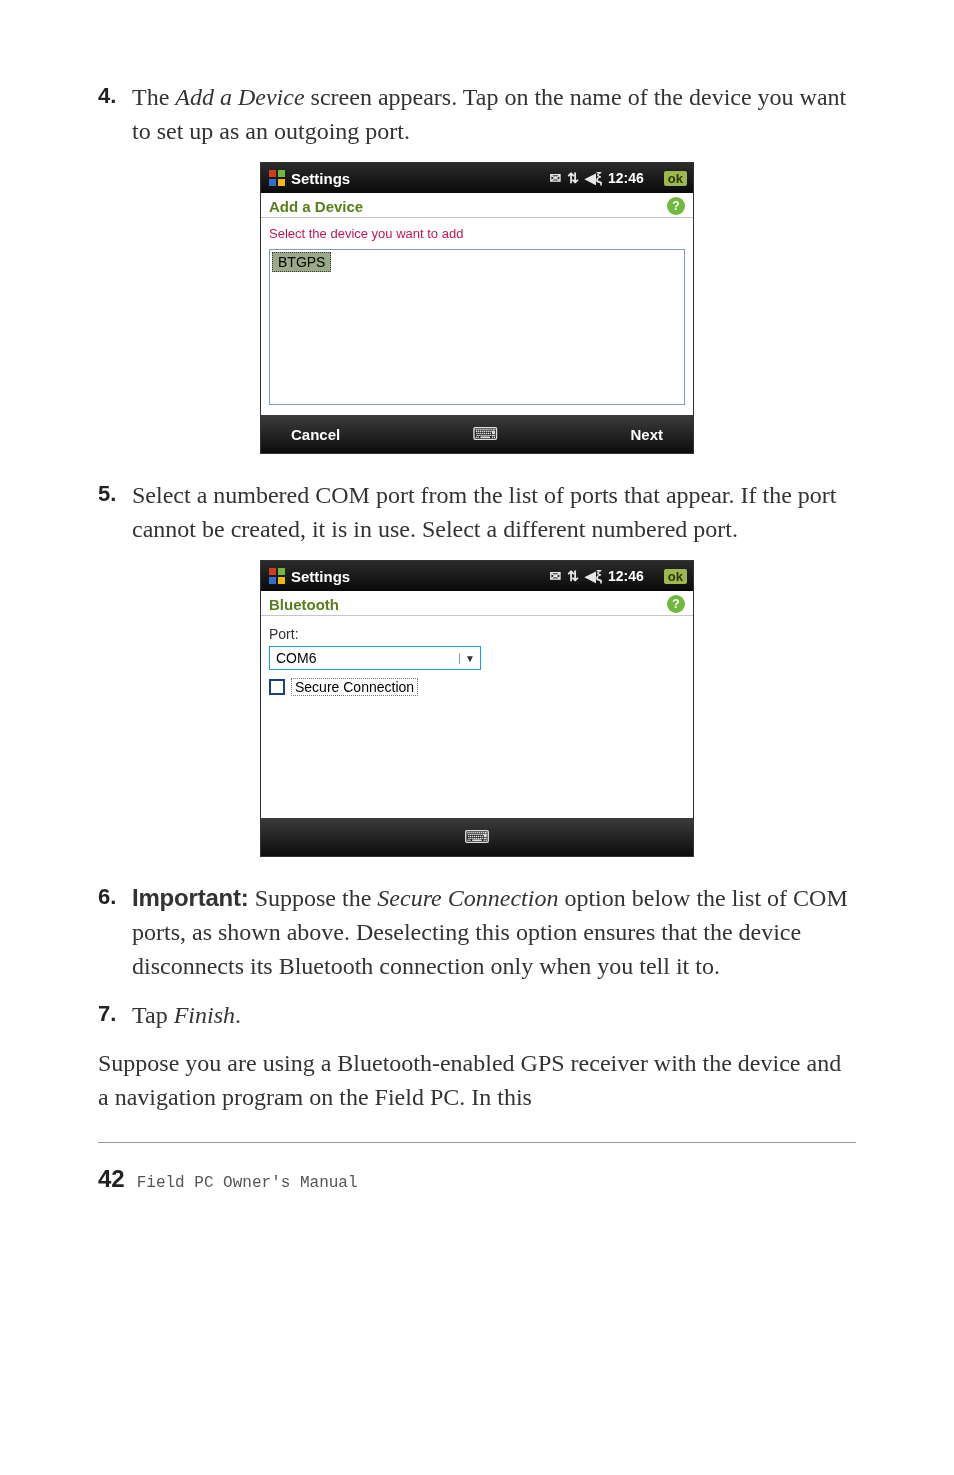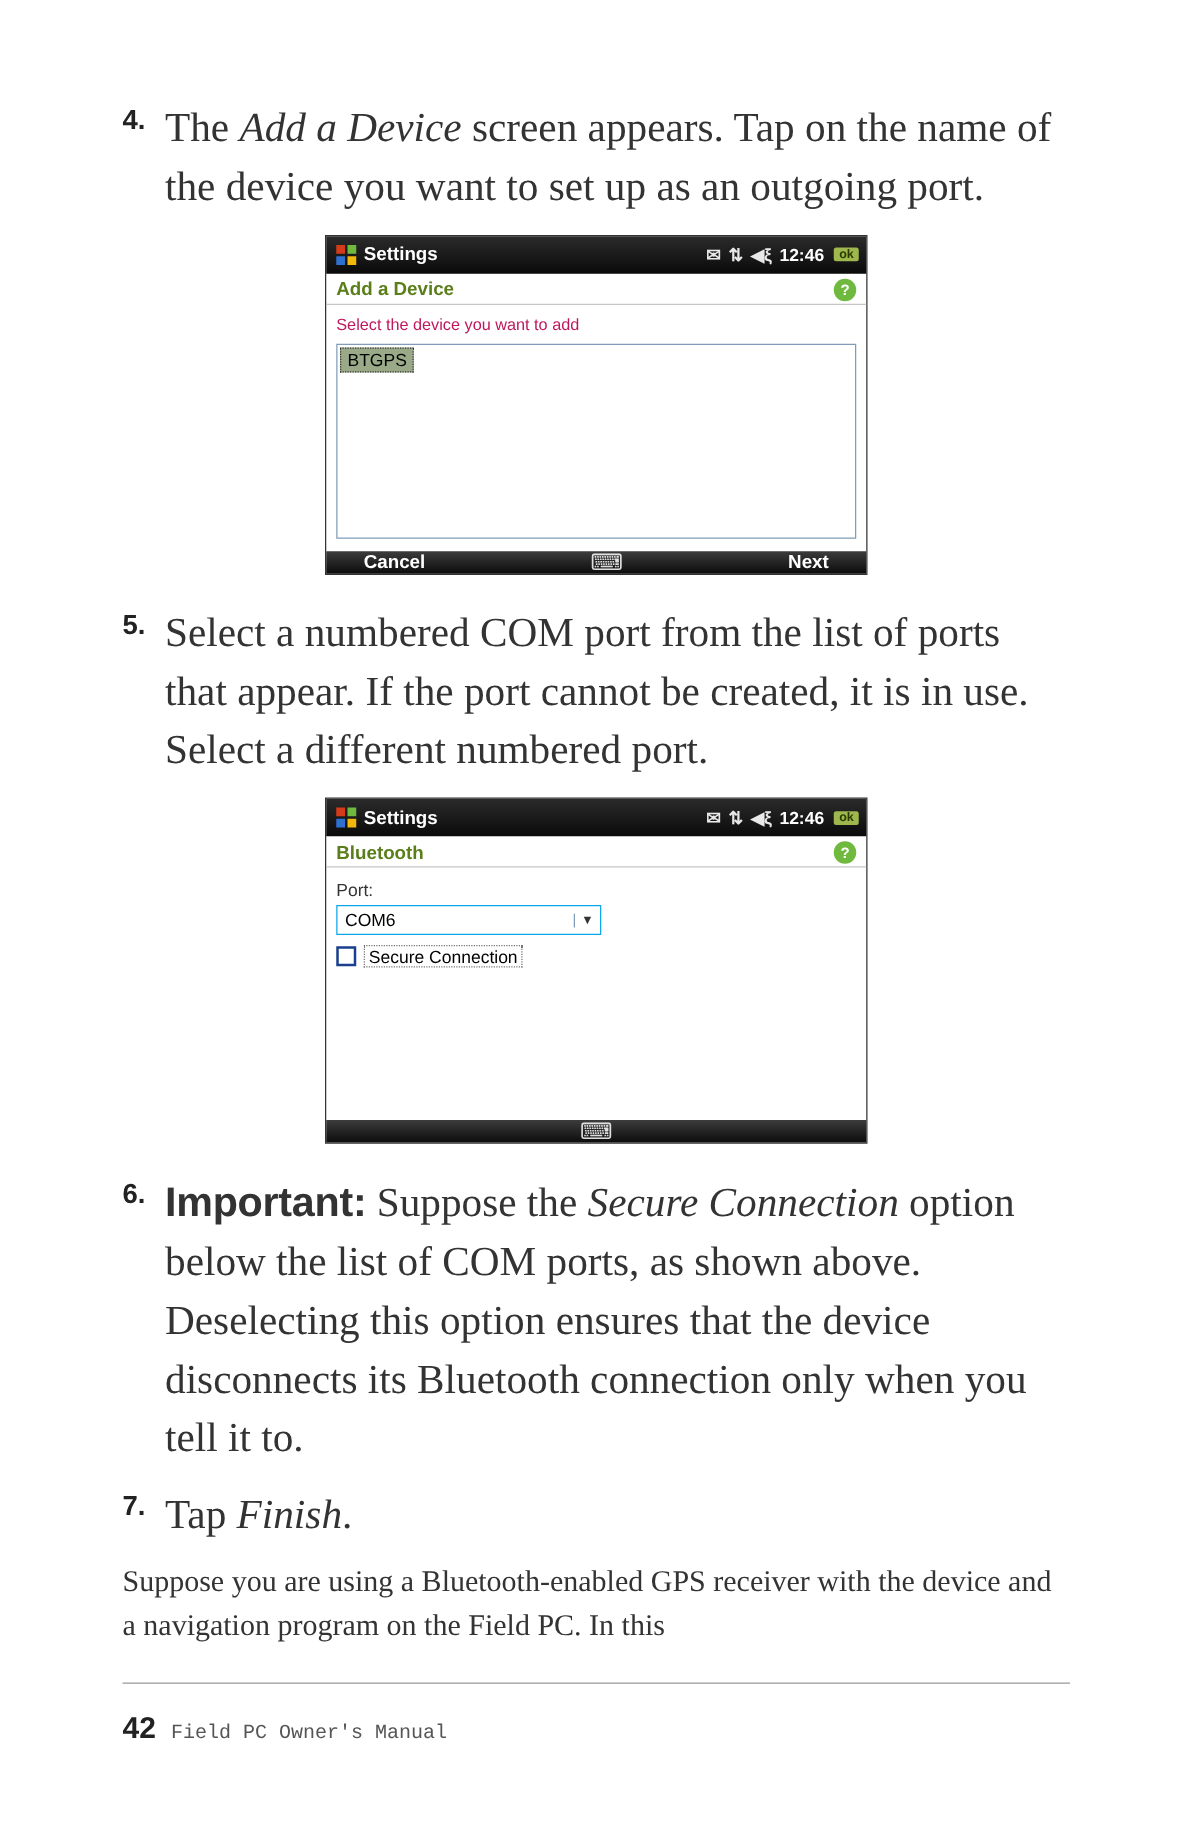--- a/index.html
+++ b/index.html
@@ -27,21 +27,21 @@
   }
   ol.main > li > .num {
     font-family: "Segoe UI", Arial, sans-serif;
     font-weight: 700;
     font-size: 22px;
     width: 34px;
     flex: 0 0 34px;
     line-height: 1.45;
   }
   ol.main > li > .txt {
-    font-size: 33px;
+    font-size: 24px;
     line-height: 1.42;
     color: #333;
   }
   .txt .italic { font-style: italic; }
   .txt .bold { font-family: "Segoe UI", Arial, sans-serif; font-weight: 800; letter-spacing: -0.2px; }
 
   
   .shot-wrap {
     display: flex;
     justify-content: center;
@@ -74,25 +74,25 @@
   }
   .pda .taskbar .tray {
     display: flex; align-items: center; gap: 6px;
     font-size: 14px;
     font-weight: bold;
   }
   .pda .taskbar .sys-icon { font-size: 14px; opacity: .9; }
   .pda .ok-btn {
     background: #9fb84d;
     color: #2b3a00;
-    font-size: 10px;
+    font-size: 13px;
     font-weight: bold;
     padding: 0 4px;
     border-radius: 2px;
-    margin-left: 2px;
+    margin-left: 14px;
   }
   .pda .subheader {
     padding: 4px 8px 2px 8px;
     font-weight: bold;
     color: #5a7e1a;
     border-bottom: 1px solid #c6c6c6;
     display: flex; align-items: center;
     font-size: 15px;
   }
   .pda .subheader .help {
@@ -121,21 +121,21 @@
   }
   .pda .list .item-sel {
     display: inline-block;
     background: #9aa987;
     color: #000000;
     font-size: 14px;
     padding: 1px 5px;
     border: 1px dotted #3a3a3a;
   }
   .pda .softkeys {
-    height: 18px;
+    height: 38px;
     background: linear-gradient(#3c3c3c, #0c0c0c);
     color: #fff;
     display: flex;
     align-items: center;
     justify-content: space-between;
     padding: 0 30px;
     font-weight: bold;
     font-size: 15px;
     gap: 44px;
   }

